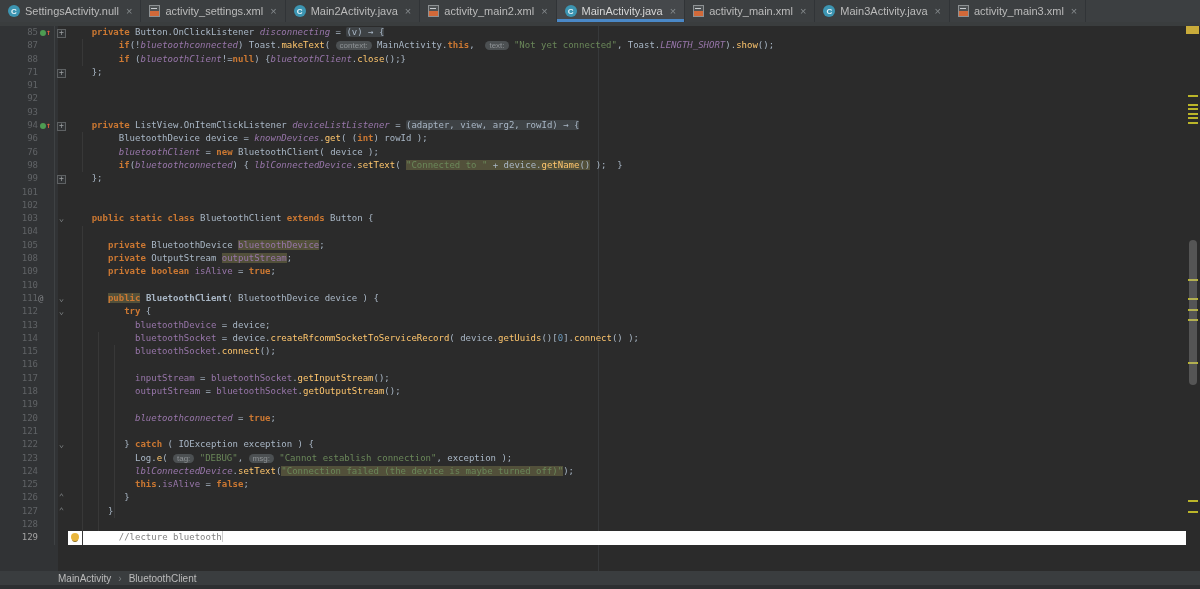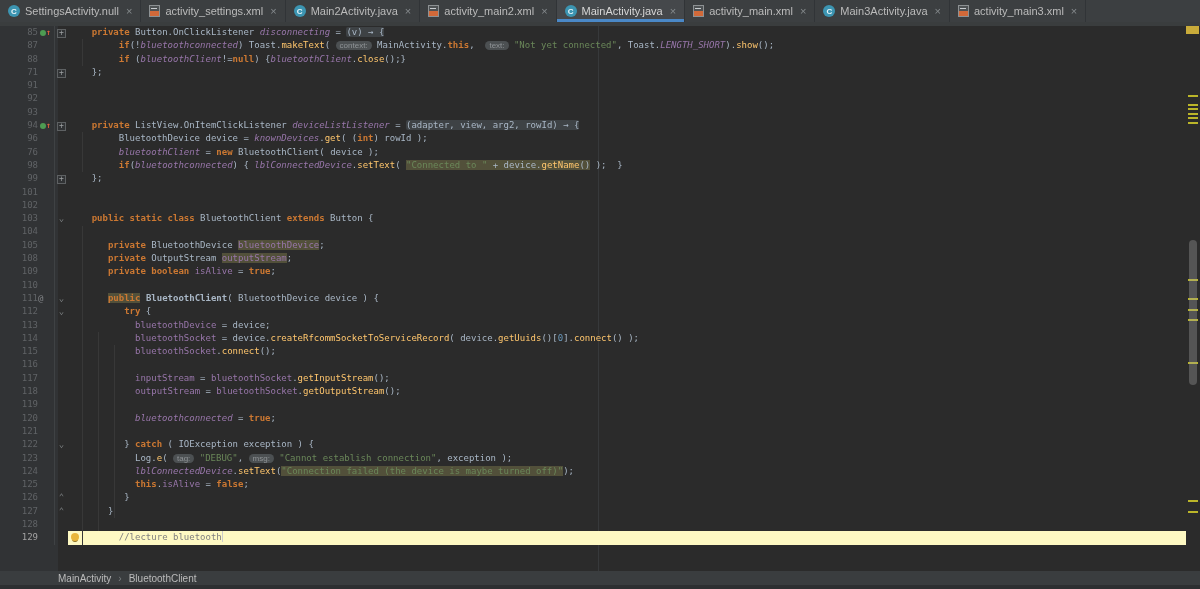--- a/index.html
+++ b/index.html
@@ -22,21 +22,21 @@
 
   
   .editor{position:relative;height:545px;background:#2b2b2b;font-family:"DejaVu Sans Mono",monospace;font-size:9px;}
   .gutterbg{position:absolute;left:0;top:0;bottom:0;width:58px;background:#313335;}
   .rows{position:absolute;left:10px;top:0;right:14px;}
   .row{display:flex;height:13.3px;line-height:13.3px;position:relative;}
   .ln{width:28px;text-align:right;color:#606366;flex:none;position:relative;z-index:2;}
   .icn{width:16px;flex:none;position:relative;z-index:2;}
   .foldc{width:13px;flex:none;text-align:center;border-left:1px solid #3f4244;position:relative;z-index:2;color:#7e8284;}
   .code{flex:1;white-space:pre;color:#a9b7c6;padding-left:2px;position:relative;}
-  .row.active .code{background:#fef9c3;}
+  .row.active .code{background:#ffffff;}
   .row.active .ln{color:#a4a3a3;}
 
   .kw{color:#cc7832;font-weight:bold;}
   .fld{color:#9876aa;}
   .sfld{color:#9876aa;font-style:italic;}
   .mth{color:#ffc66d;}
   .bcl{font-weight:bold;}
   .str{color:#6a8759;}
   .num{color:#6897bb;}
   .cmt{color:#808080;}

